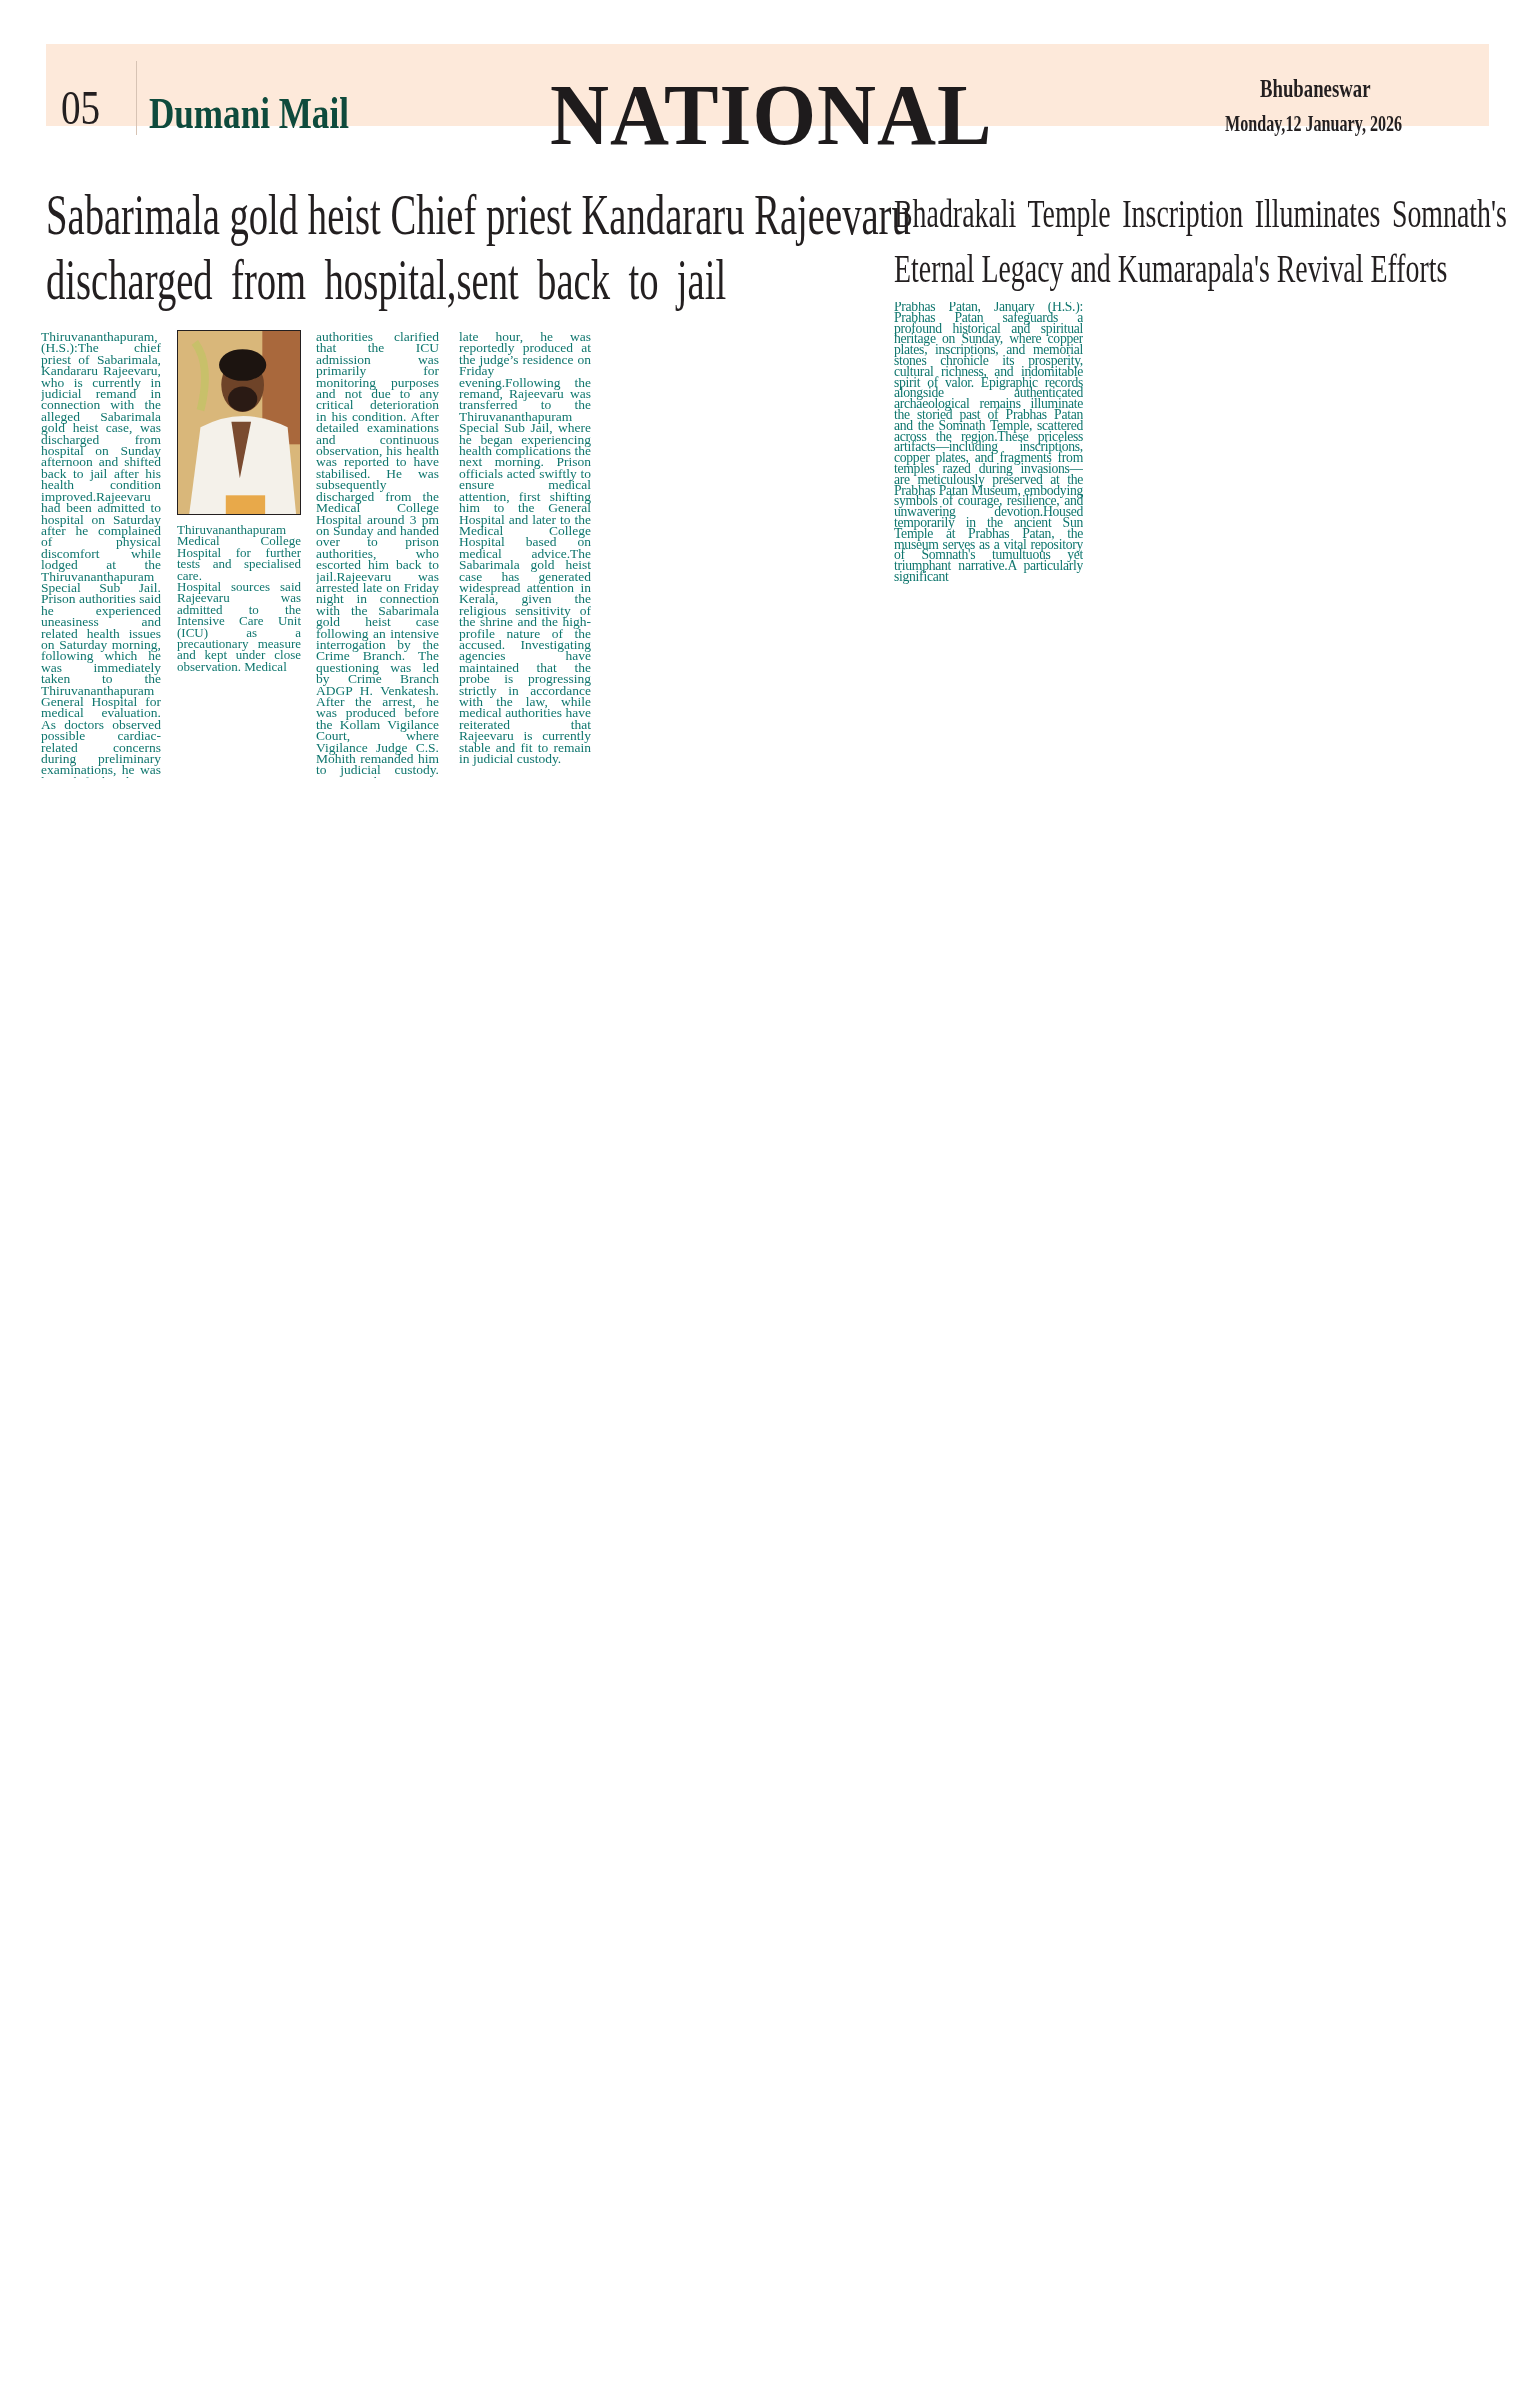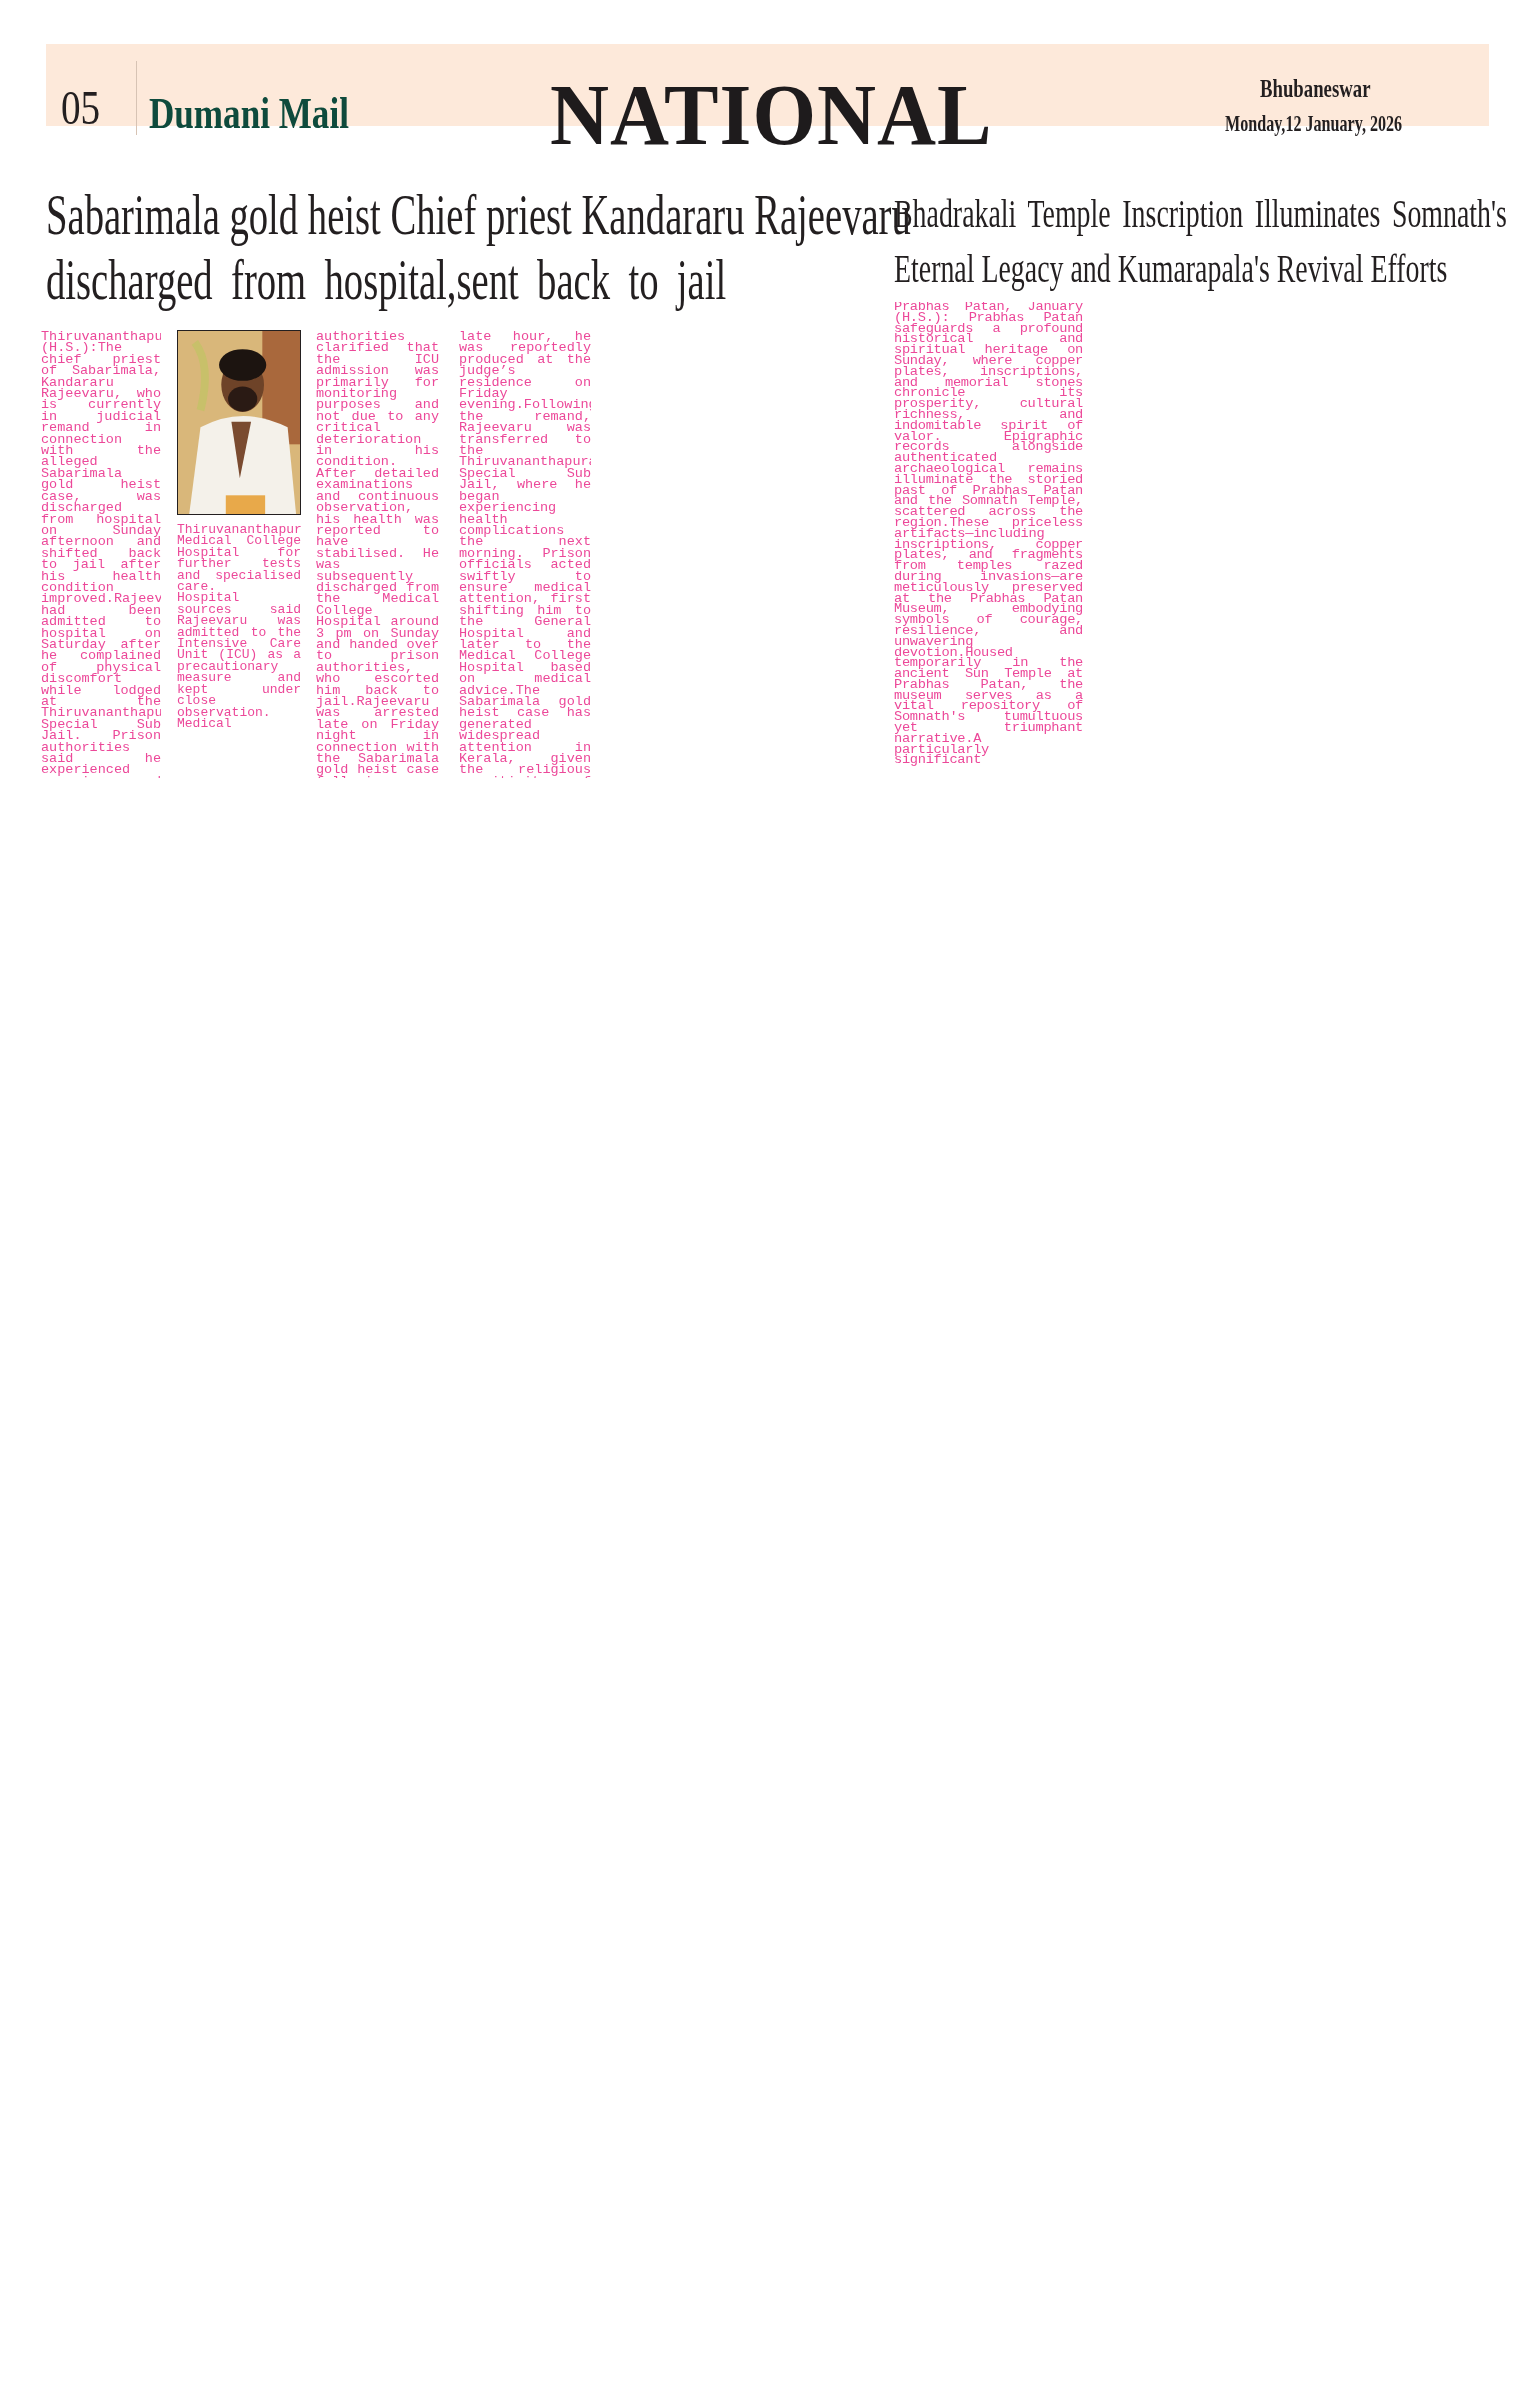--- a/index.html
+++ b/index.html
@@ -9,21 +9,21 @@
   .mh-page { position: absolute; left: 15px; top: 39px; font-size: 49px; line-height: 1; color: #231f20; font-family: "Liberation Serif", serif; font-weight: normal; transform: scaleX(0.8); transform-origin: left; }
   .mh-divider { position: absolute; left: 90px; top: 17px; width: 1.1px; height: 74px; background: #d7c3b4; }
   .mh-brand { position: absolute; left: 103px; top: 47px; font-size: 45px; font-weight: bold; color: #0e4a3c; line-height: 1; transform: scaleX(0.78); transform-origin: left; white-space: nowrap; }
   .mh-section { position: absolute; left: 504px; top: 27.5px; font-size: 86px; font-weight: bold; color: #1e1b1c; line-height: 1; transform: scaleX(0.95); transform-origin: left; letter-spacing: 1.1px; }
   .mh-city { position: absolute; left: 1214px; top: 31.5px; font-size: 25px; font-weight: bold; line-height: 1; transform: scaleX(0.75); transform-origin: left; }
   .mh-date { position: absolute; left: 1179px; top: 68px; font-size: 23px; font-weight: bold; line-height: 1; transform: scaleX(0.7); transform-origin: left; white-space: nowrap; }
 
   .headline { position: absolute; font-family: "Liberation Serif", serif; color: #231f20; line-height: 1.08; font-weight: normal; transform-origin: left top; white-space: nowrap; }
   .headline div { white-space: nowrap; }
 
-  .col { position: absolute; font-size: 14.3px; line-height: 17px; text-align: justify; color: #ec4899; overflow: hidden; font-family: Liberation Mono, monospace; }
+  .col { position: absolute; font-size: 14.3px; line-height: 17px; text-align: justify; color: #0f766e; overflow: hidden; font-family: Liberation Serif, serif; }
   .col.condensed { letter-spacing: -0.3px; }
 
   .photo { position: absolute; border: 1.7px solid #231f20; box-sizing: border-box; overflow: hidden; }
 </style>
 </head>
 <body>
 
 <div class="masthead">
   <div class="mh-page">05</div>
   <div class="mh-divider"></div>

